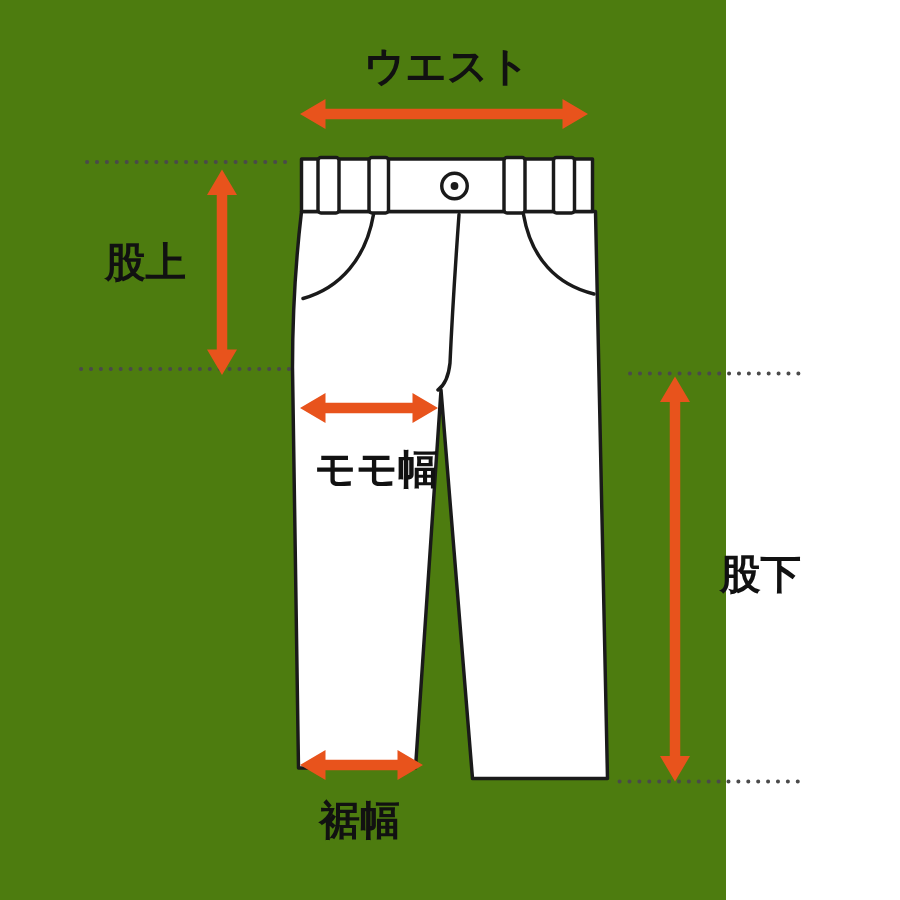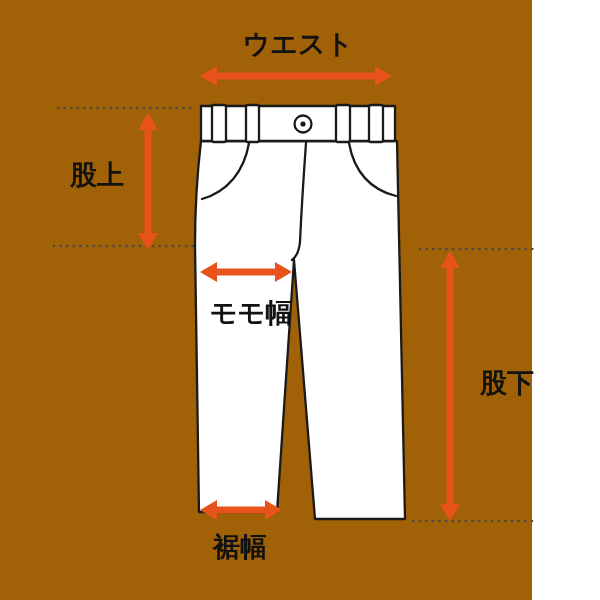--- a/index.html
+++ b/index.html
@@ -6,23 +6,23 @@
     margin: 0;
     padding: 0;
     background: #ffffff;
     width: 600px;
     height: 600px;
     overflow: hidden;
     font-family: "Liberation Sans", "DejaVu Sans", sans-serif;
   }
   .stage {
     position: relative;
-    width: 532px;
+    width: 484px;
     height: 600px;
-    background: #a16207;
+    background: #4d7c0f;
   }
   svg { display: block; }
   .measure-label {
     font-family: "Liberation Sans", "DejaVu Sans", sans-serif;
     font-weight: 600;
     font-size: 27px;
   }
 </style>
 </head>
 <body>

